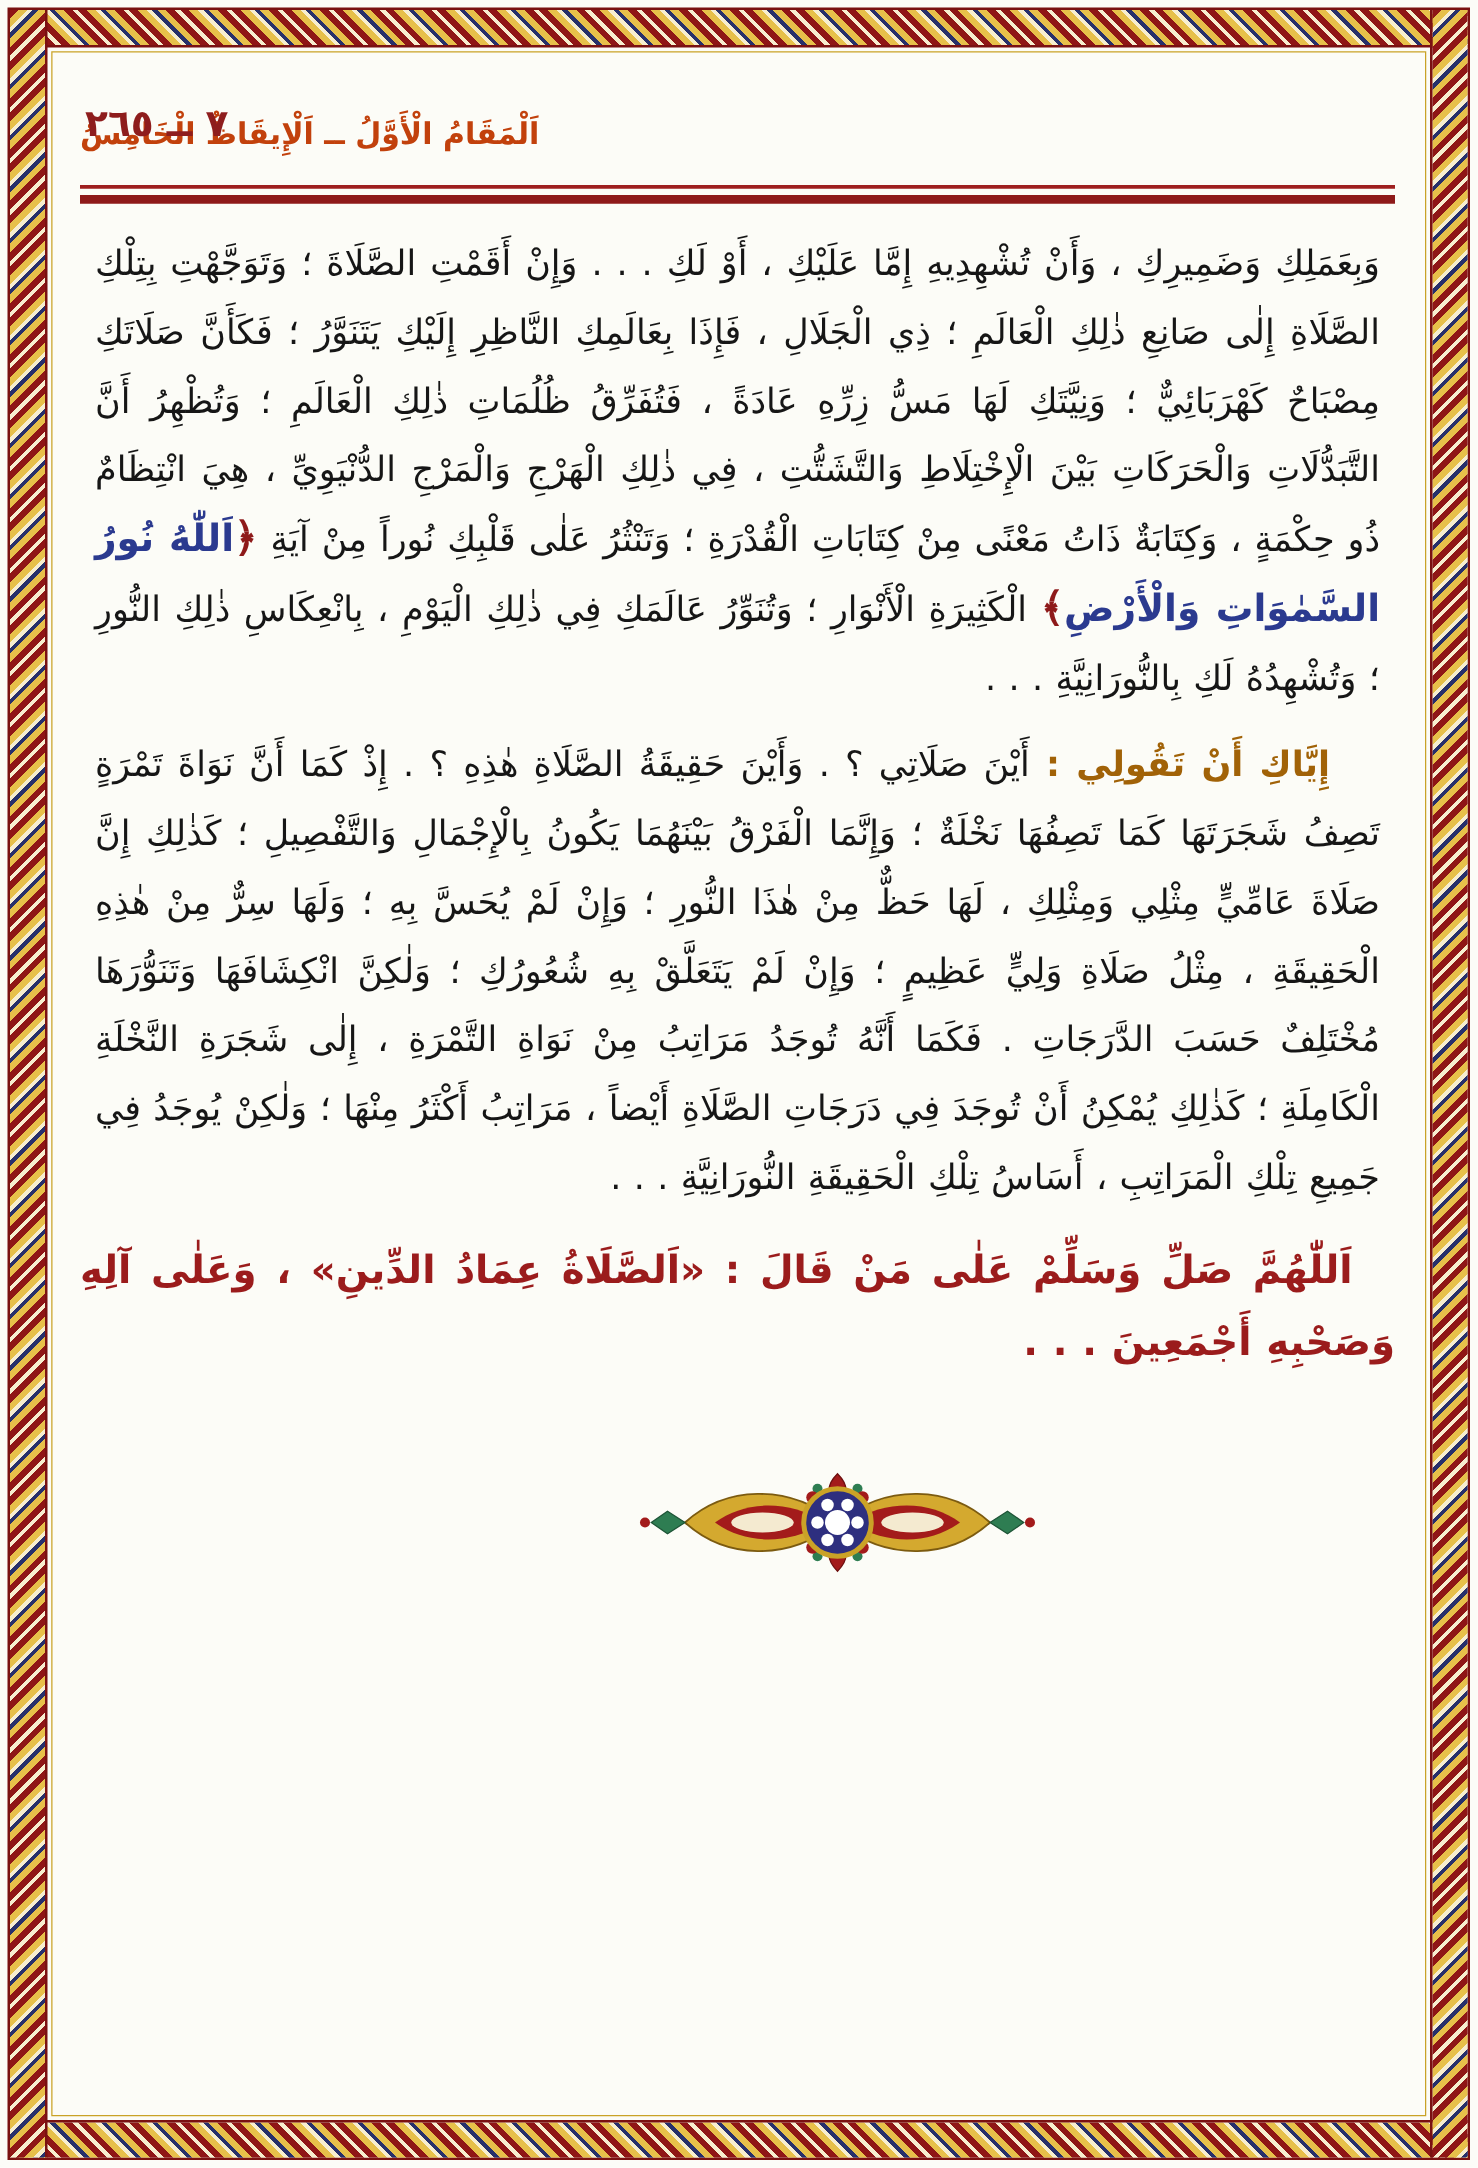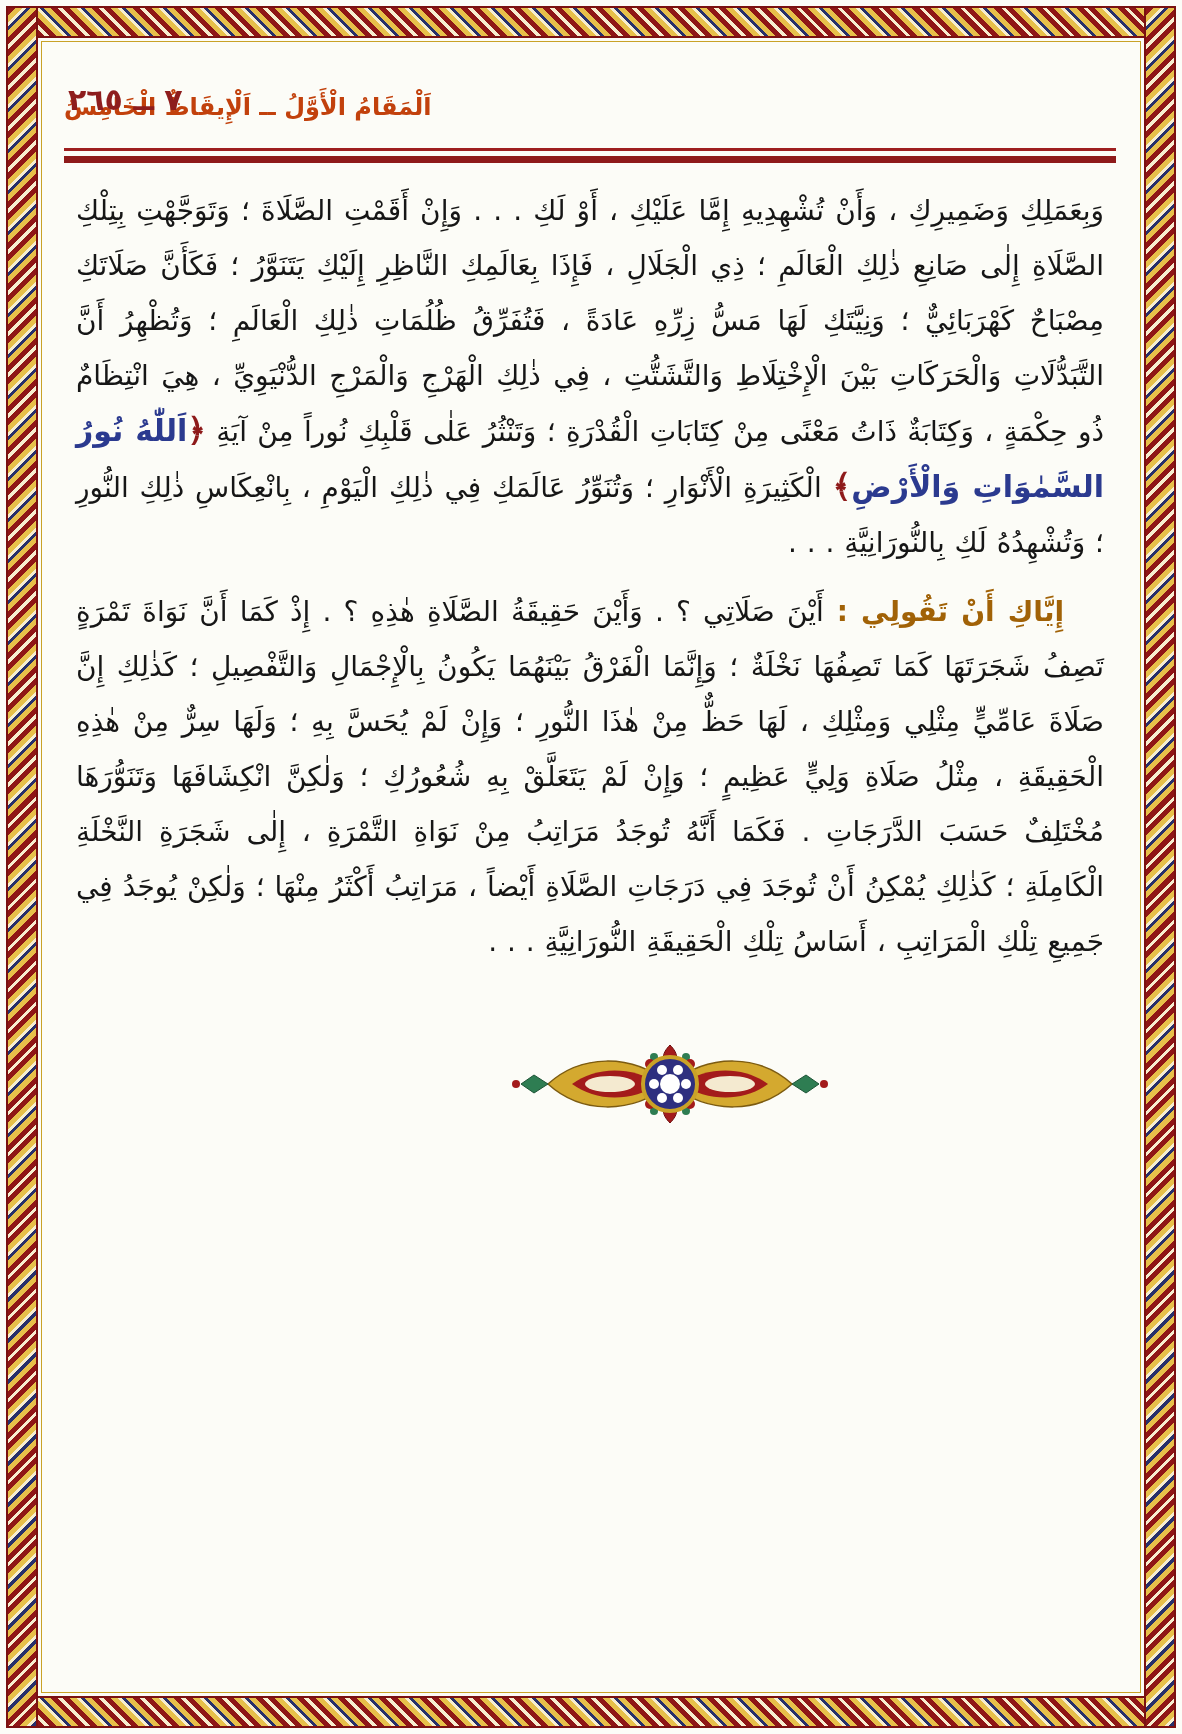--- a/index.html
+++ b/index.html
@@ -128,20 +128,21 @@
       <div class="rule-thin"></div>
       <div class="rule-gap"></div>
       <div class="rule-thick"></div>
     </div>
 
     <div class="bodytext">
       <p class="para para1"><span>وَبِعَمَلِكِ وَضَمِيرِكِ ، وَأَنْ تُشْهِدِيهِ إِمَّا عَلَيْكِ ، أَوْ لَكِ . . . وَإِنْ أَقَمْتِ الصَّلَاةَ ؛ وَتَوَجَّهْتِ بِتِلْكِ الصَّلَاةِ إِلٰى صَانِعِ ذٰلِكِ الْعَالَمِ ؛ ذِي الْجَلَالِ ، فَإِذَا بِعَالَمِكِ النَّاظِرِ إِلَيْكِ يَتَنَوَّرُ ؛ فَكَأَنَّ صَلَاتَكِ مِصْبَاحٌ كَهْرَبَائِيٌّ ؛ وَنِيَّتَكِ لَهَا مَسُّ زِرِّهِ عَادَةً ، فَتُفَرِّقُ ظُلُمَاتِ ذٰلِكِ الْعَالَمِ ؛ وَتُظْهِرُ أَنَّ التَّبَدُّلَاتِ وَالْحَرَكَاتِ بَيْنَ الْإِخْتِلَاطِ وَالتَّشَتُّتِ ، فِي ذٰلِكِ الْهَرْجِ وَالْمَرْجِ الدُّنْيَوِيِّ ، هِيَ انْتِظَامٌ ذُو حِكْمَةٍ ، وَكِتَابَةٌ ذَاتُ مَعْنًى مِنْ كِتَابَاتِ الْقُدْرَةِ ؛ وَتَنْثُرُ عَلٰى قَلْبِكِ نُوراً مِنْ آيَةِ </span><span class="bracket">﴿</span><span class="verse">اَللّٰهُ نُورُ السَّمٰوَاتِ وَالْأَرْضِ</span><span class="bracket">﴾</span><span> الْكَثِيرَةِ الْأَنْوَارِ ؛ وَتُنَوِّرُ عَالَمَكِ فِي ذٰلِكِ الْيَوْمِ ، بِانْعِكَاسِ ذٰلِكِ النُّورِ ؛ وَتُشْهِدُهُ لَكِ بِالنُّورَانِيَّةِ . . .</span></p>
 
       <p class="para para2"><span class="lead-red">إِيَّاكِ أَنْ تَقُولِي : </span><span>أَيْنَ صَلَاتِي ؟ . وَأَيْنَ حَقِيقَةُ الصَّلَاةِ هٰذِهِ ؟ . إِذْ كَمَا أَنَّ نَوَاةَ تَمْرَةٍ تَصِفُ شَجَرَتَهَا كَمَا تَصِفُهَا نَخْلَةٌ ؛ وَإِنَّمَا الْفَرْقُ بَيْنَهُمَا يَكُونُ بِالْإِجْمَالِ وَالتَّفْصِيلِ ؛ كَذٰلِكِ إِنَّ صَلَاةَ عَامِّيٍّ مِثْلِي وَمِثْلِكِ ، لَهَا حَظٌّ مِنْ هٰذَا النُّورِ ؛ وَإِنْ لَمْ يُحَسَّ بِهِ ؛ وَلَهَا سِرٌّ مِنْ هٰذِهِ الْحَقِيقَةِ ، مِثْلُ صَلَاةِ وَلِيٍّ عَظِيمٍ ؛ وَإِنْ لَمْ يَتَعَلَّقْ بِهِ شُعُورُكِ ؛ وَلٰكِنَّ انْكِشَافَهَا وَتَنَوُّرَهَا مُخْتَلِفٌ حَسَبَ الدَّرَجَاتِ . فَكَمَا أَنَّهُ تُوجَدُ مَرَاتِبُ مِنْ نَوَاةِ التَّمْرَةِ ، إِلٰى شَجَرَةِ النَّخْلَةِ الْكَامِلَةِ ؛ كَذٰلِكِ يُمْكِنُ أَنْ تُوجَدَ فِي دَرَجَاتِ الصَّلَاةِ أَيْضاً ، مَرَاتِبُ أَكْثَرُ مِنْهَا ؛ وَلٰكِنْ يُوجَدُ فِي جَمِيعِ تِلْكِ الْمَرَاتِبِ ، أَسَاسُ تِلْكِ الْحَقِيقَةِ النُّورَانِيَّةِ . . .</span></p>
 
+      <p class="prayer">اَللّٰهُمَّ صَلِّ وَسَلِّمْ عَلٰى مَنْ قَالَ : «اَلصَّلَاةُ عِمَادُ الدِّينِ» ، وَعَلٰى آلِهِ وَصَحْبِهِ أَجْمَعِينَ . . .</p>
     </div>
 
     <div class="ornament-row">
       <svg width="320" height="115" viewBox="0 0 320 115" aria-hidden="true">
 
         <g fill="#d4a92f" stroke="#7c5b10" stroke-width="1.5">
           <path d="M160,57 C120,25 70,28 38,57 C70,86 120,89 160,57 Z"></path>
           <path d="M160,57 C200,25 250,28 282,57 C250,86 200,89 160,57 Z"></path>
         </g>
 

